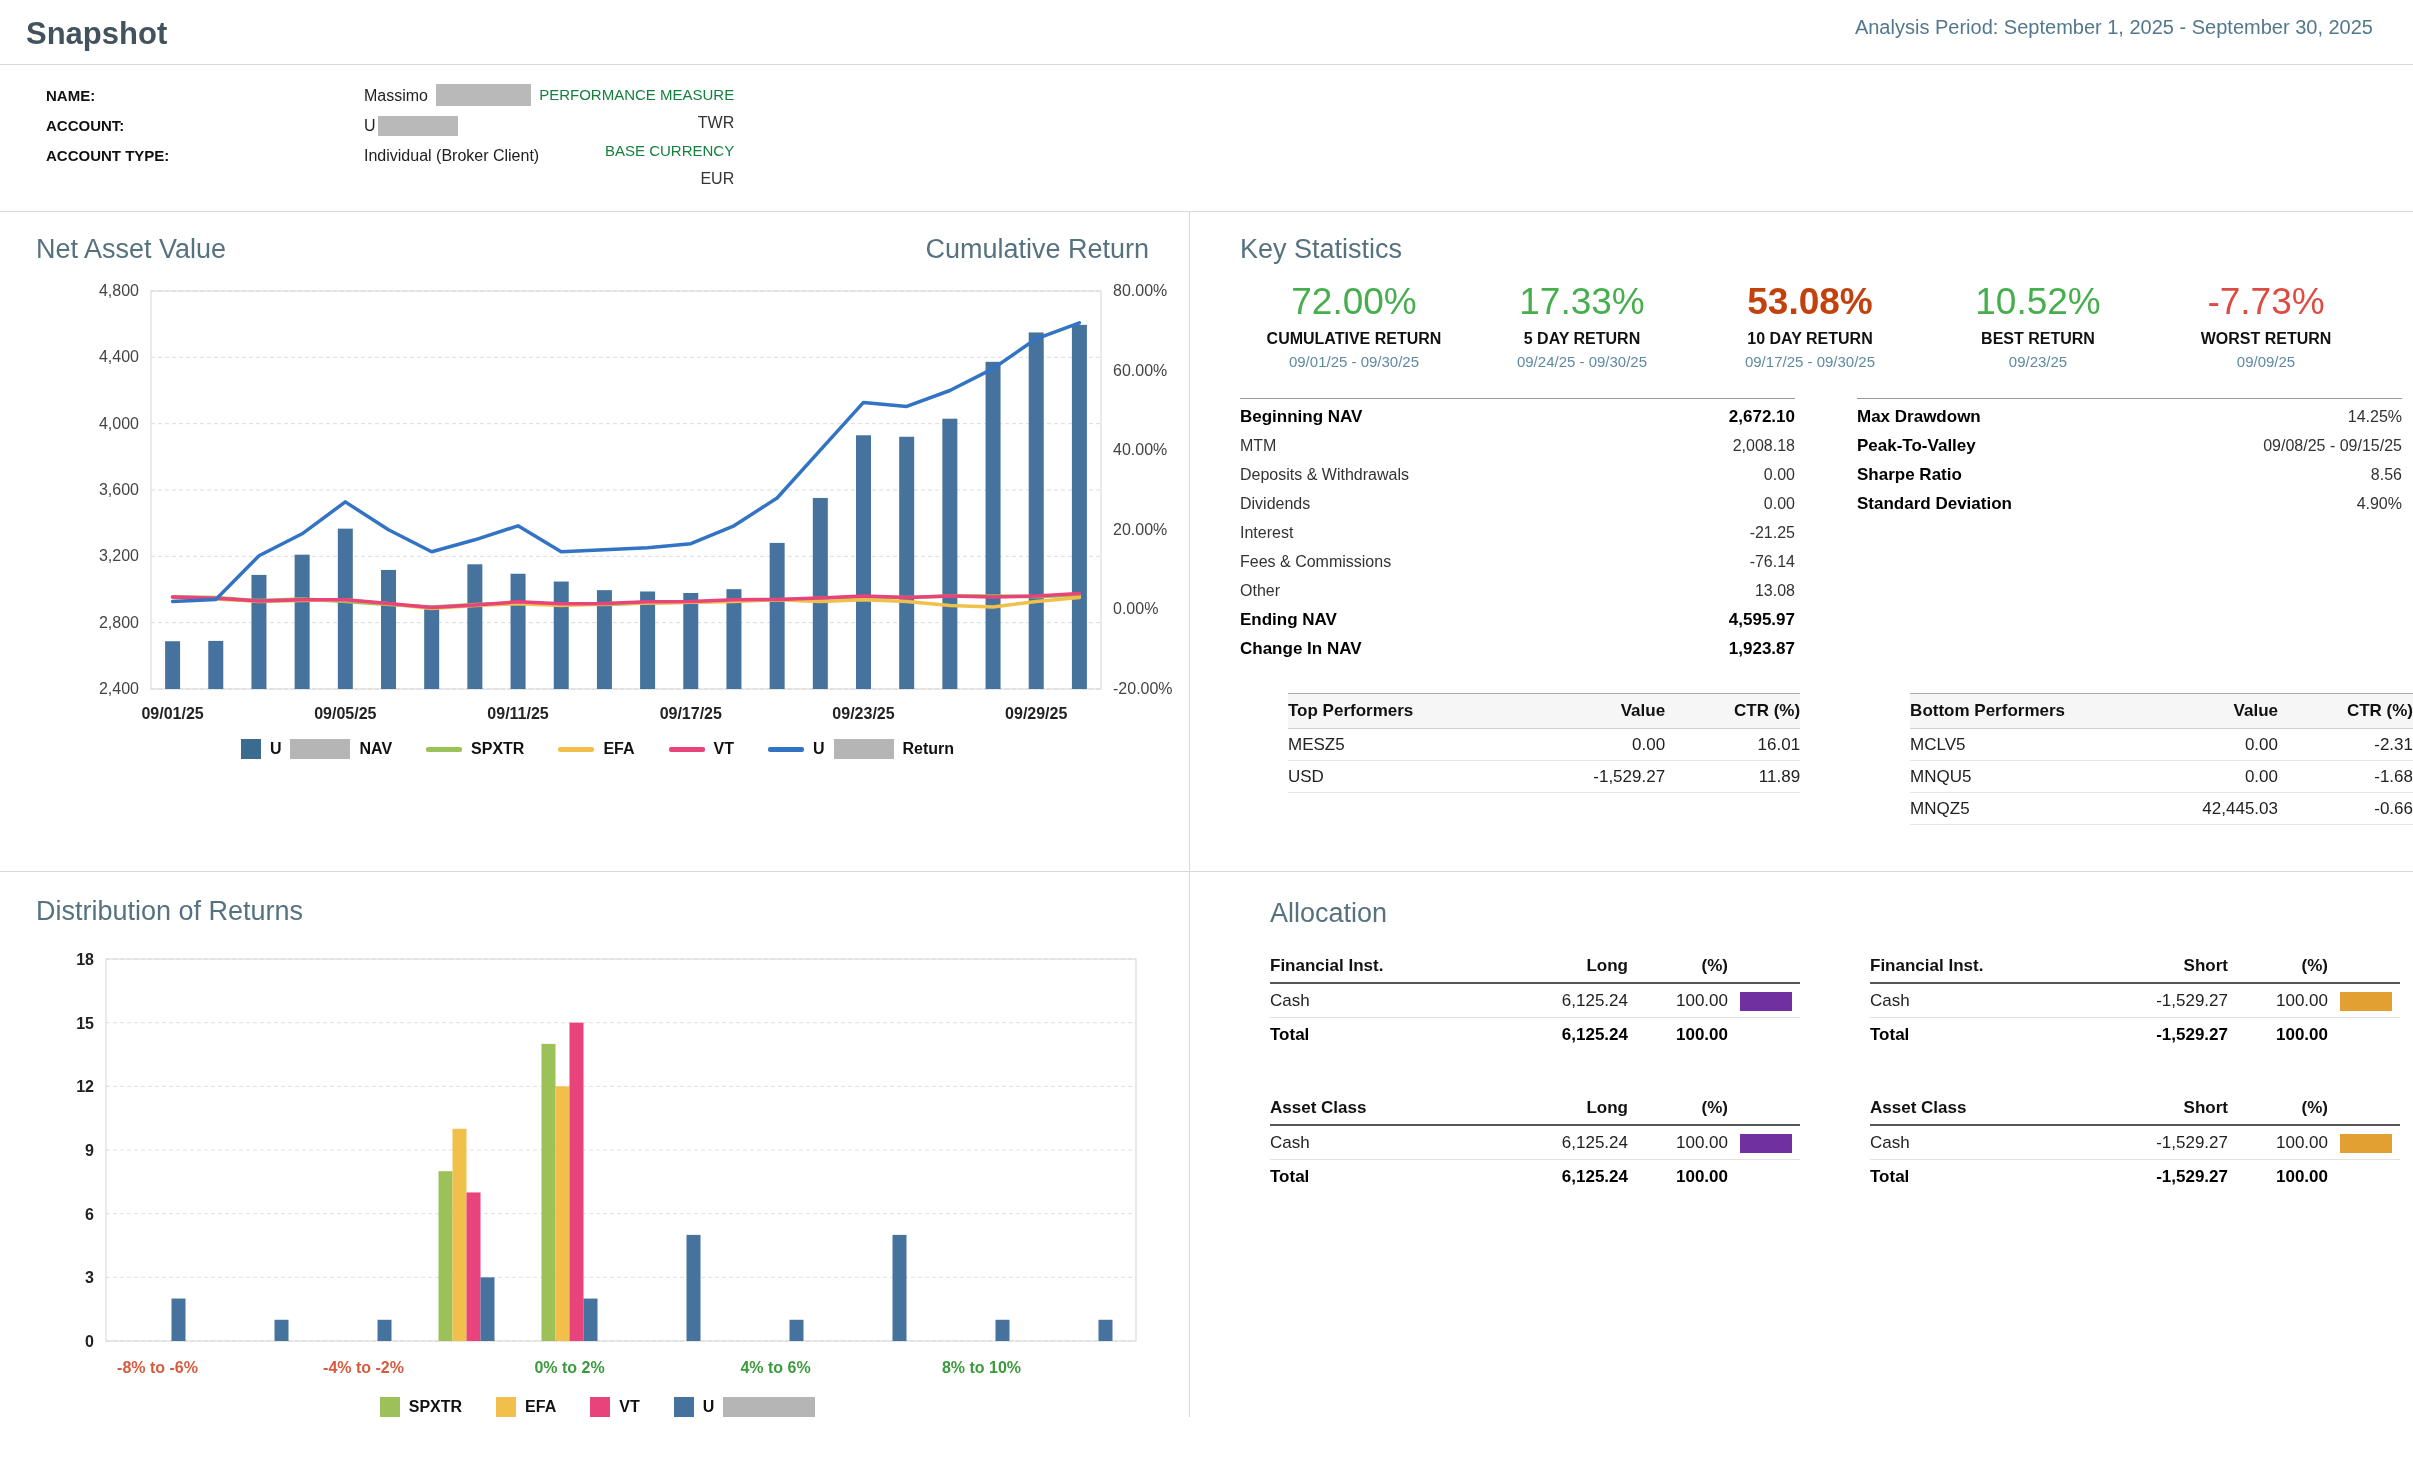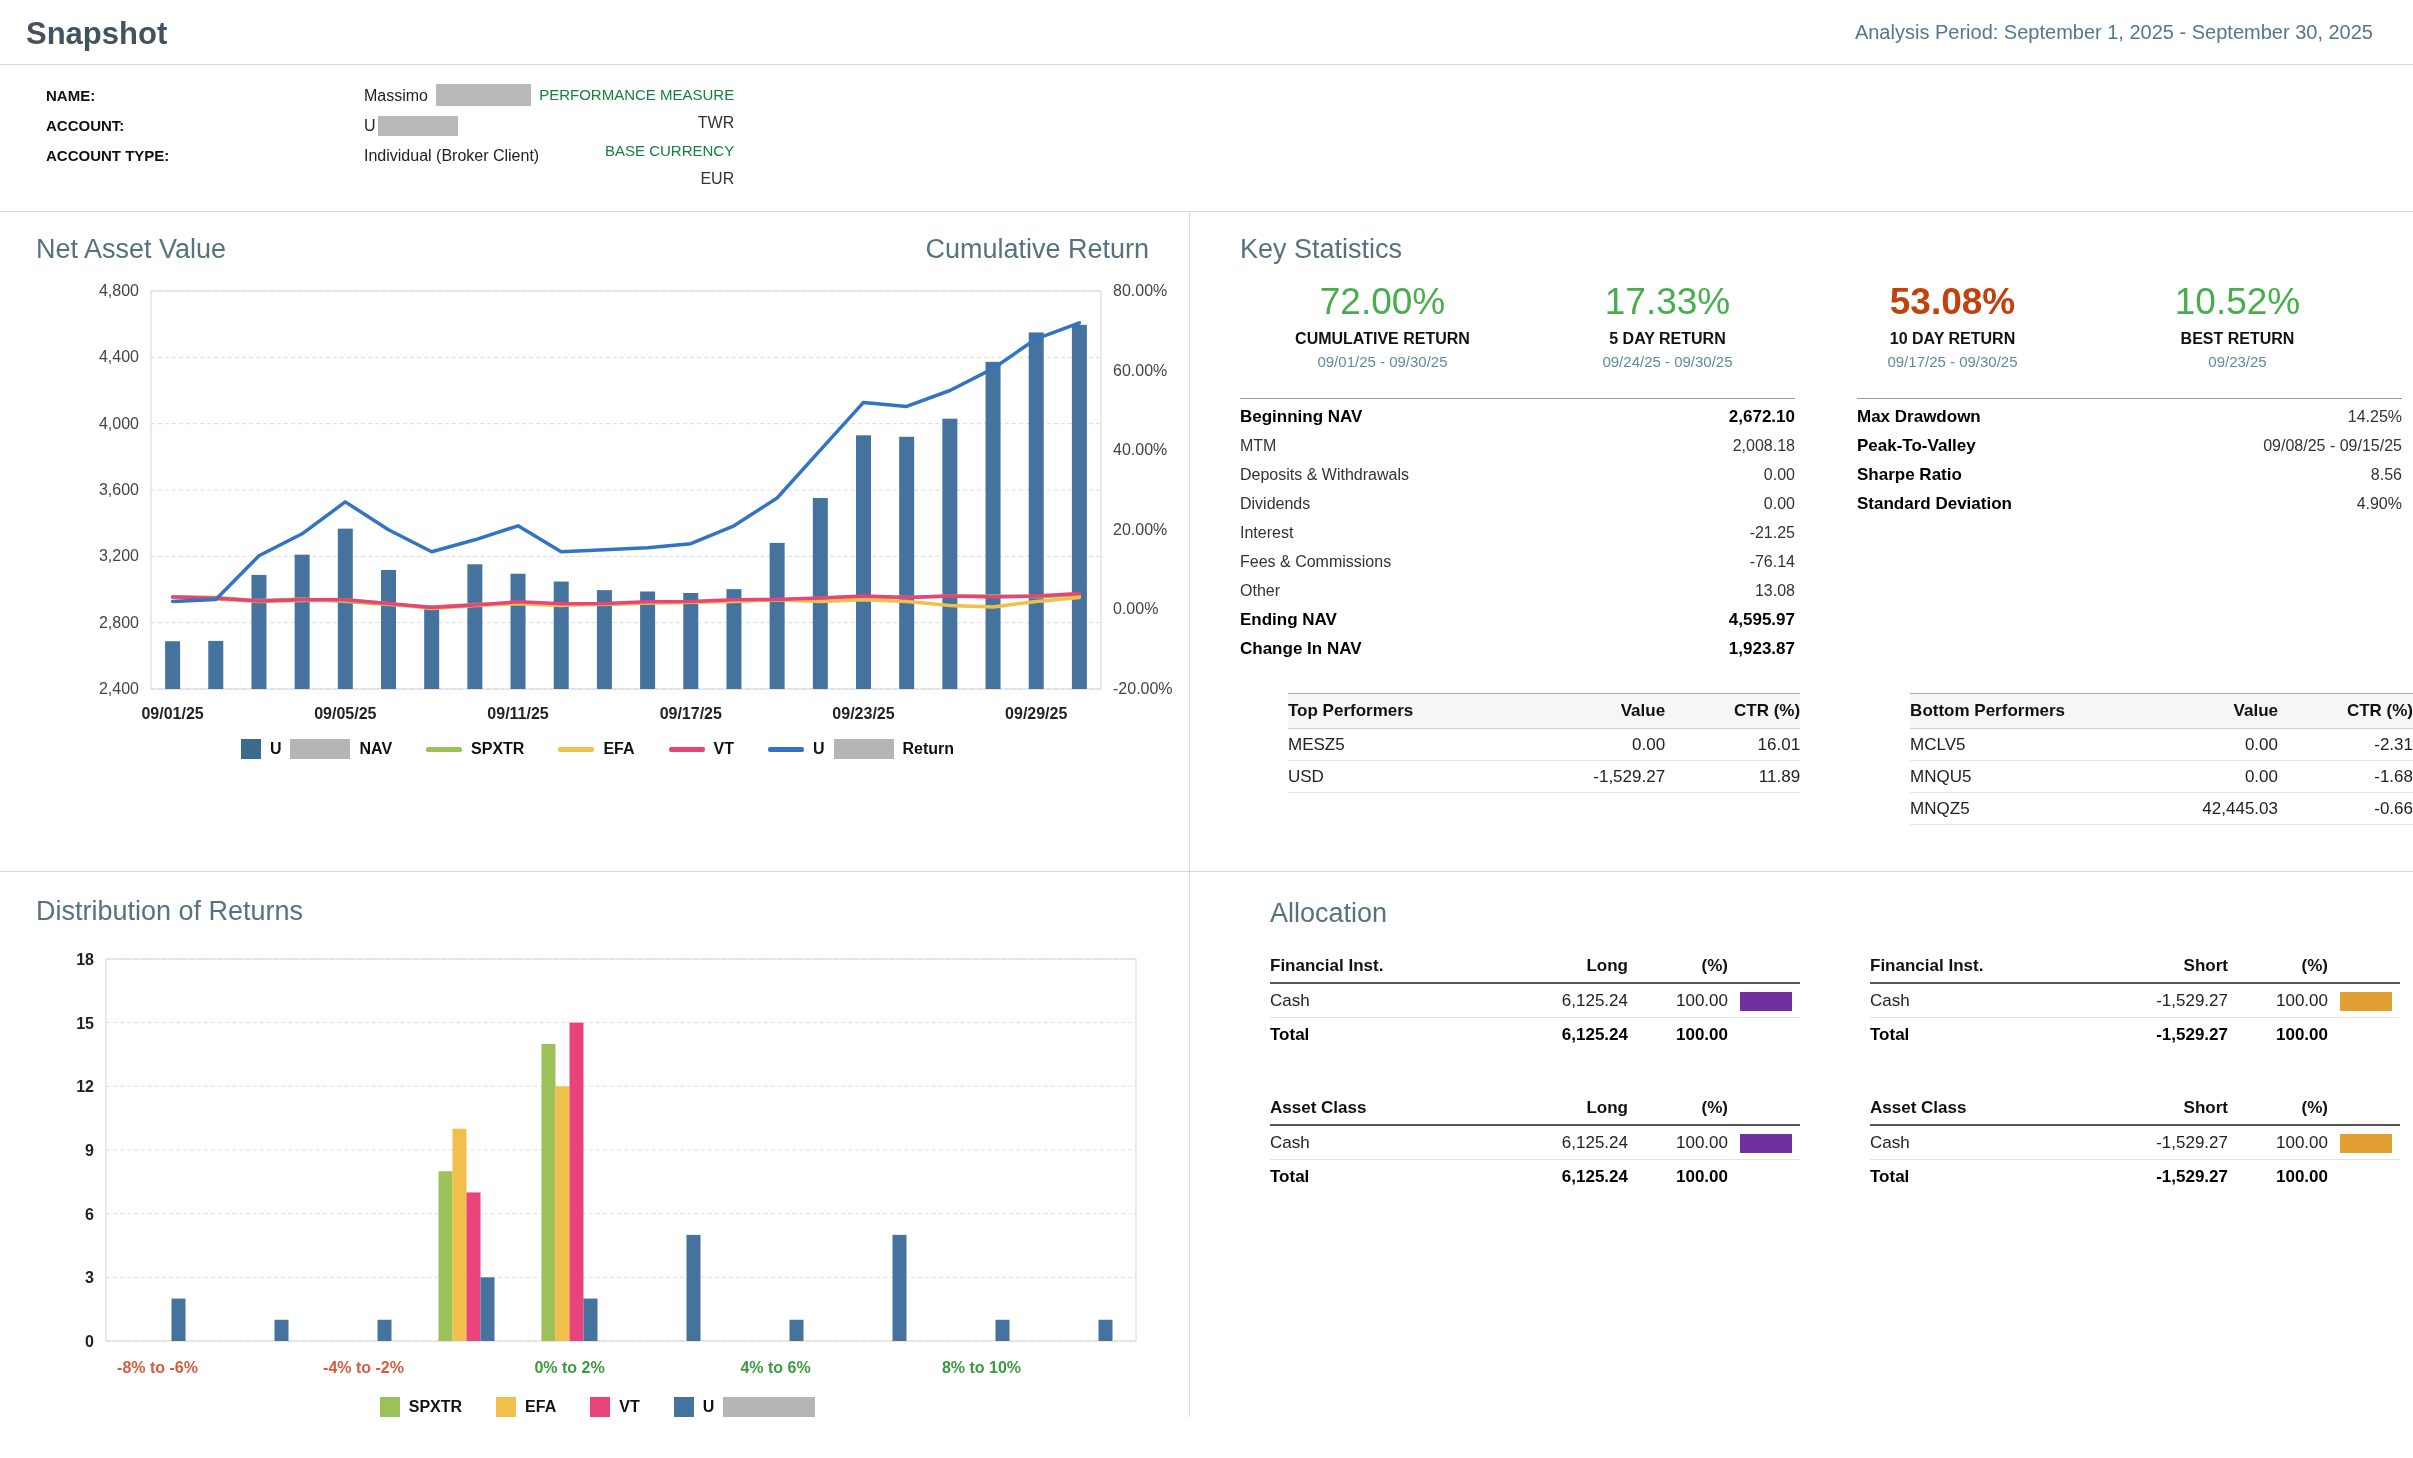--- a/index.html
+++ b/index.html
@@ -1,17 +1,17 @@
 <!DOCTYPE html>
 <html><head>
 <meta charset="utf-8">
 <style>
   html,body{margin:0;padding:0;background:#fff;}
   body{width:2413px;height:1458px;overflow:hidden;font-family:"Liberation Sans",sans-serif;color:#222;}
-  .topbar{display:flex;justify-content:space-between;align-items:center;padding:16px 40px 12px 26px;border-bottom:1px solid #d8d8d8;}
+  .topbar{display:flex;justify-content:space-between;align-items:flex-start;padding:16px 40px 12px 26px;border-bottom:1px solid #d8d8d8;}
   .page-title{font-size:31px;font-weight:700;color:#42535e;}
   .analysis-period{font-size:20px;color:#53788c;padding-bottom:4px;}
   .account-section{display:flex;padding:16px 40px 18px 46px;border-bottom:1px solid #d8d8d8;}
   .acct-row{display:flex;line-height:30px;}
   .acct-label{width:318px;font-weight:700;font-size:15px;color:#111;}
   .acct-value{font-size:16px;color:#222;}
   .account-redact{display:inline-block;width:95px;height:22px;background:#b9b9b9;margin-left:8px;vertical-align:-5px;}
   .account-redact.small{width:80px;height:20px;}
   .acct-right{text-align:right;font-size:15px;line-height:28px;}
   .acct-right .r-label{font-weight:400;color:#15803d;}
@@ -208,20 +208,25 @@
         <div class="stat">
           <div class="stat-value" style="color: #c2410c; font-weight: bold;">53.08%</div>
           <div class="stat-label">10 DAY RETURN</div>
           <div class="stat-period">09/17/25 - 09/30/25</div>
         </div>
         <div class="stat">
           <div class="stat-value" style="color: rgb(71, 174, 77);">10.52%</div>
           <div class="stat-label">BEST RETURN</div>
           <div class="stat-period">09/23/25</div>
         </div>
+        <div class="stat">
+          <div class="stat-value" style="color: rgb(222, 75, 66);">-7.73%</div>
+          <div class="stat-label">WORST RETURN</div>
+          <div class="stat-period">09/09/25</div>
+        </div>
       </div>
     <div class="kv-wrap">
       <div class="kv-table">
           <div class="kv-row bold">
             <span class="kv-label">Beginning NAV</span>
             <span class="kv-value">2,672.10</span>
           </div>
           <div class="kv-row">
             <span class="kv-label">MTM</span>
             <span class="kv-value">2,008.18</span>

